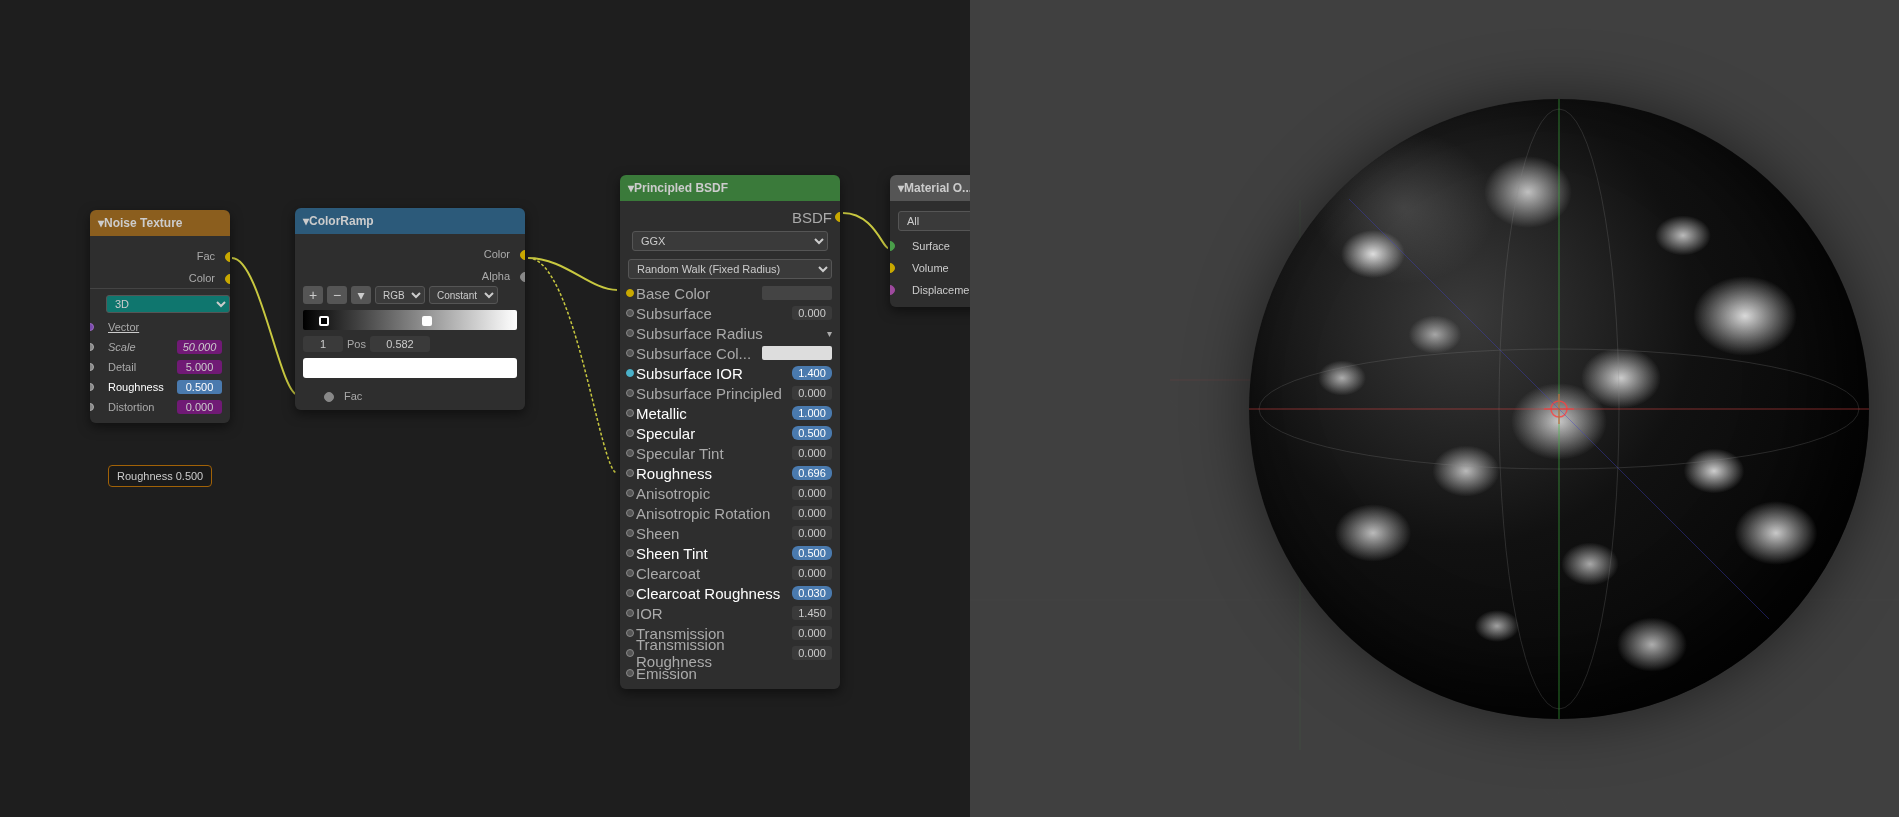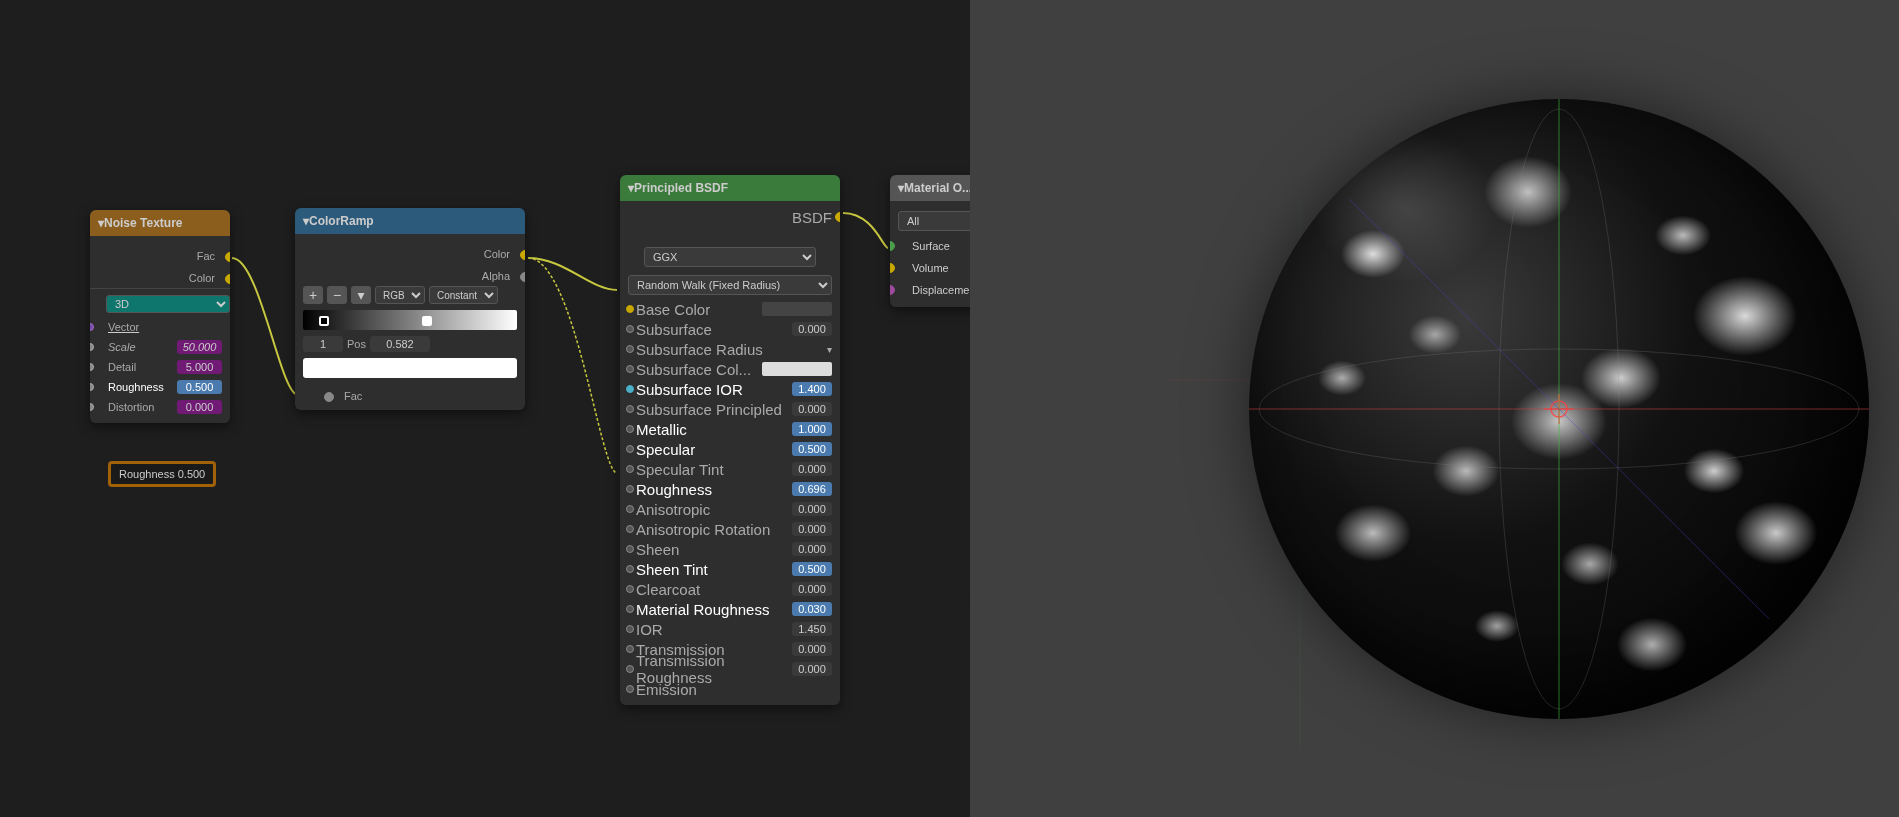--- a/index.html
+++ b/index.html
@@ -350,20 +350,21 @@
       background: #3a3a3a;
       border-radius: 3px;
       padding: 1px 4px;
       min-width: 40px;
       text-align: center;
     }
 
     .bsdf-value.highlighted {
       background: #4a7aae;
       color: #fff;
+      border-radius: 6px;
     }
 
     .bsdf-dropdown {
       background: #3a3a3a;
       border: 1px solid #555;
       border-radius: 3px;
       color: #ccc;
       font-size: 11px;
       padding: 1px 8px 1px 4px;
       width: calc(100% - 0px);
@@ -409,21 +410,21 @@
       top: 0; left: 0;
       width: 970px;
       height: 817px;
       pointer-events: none;
     }
 
     
     .tooltip {
       position: absolute;
       background: #1a1a1a;
-      border: 3px solid #a16207;
+      border: 1px solid #a16207;
       border-radius: 4px;
       padding: 4px 8px;
       font-size: 11px;
       color: #ccc;
       white-space: nowrap;
       z-index: 100;
       bottom: 330px;
       left: 108px;
     }
 
@@ -564,21 +565,21 @@
       <span>▾</span>
       <span>Principled BSDF</span>
     </div>
     <div class="node-body">
 
       <div class="bsdf-row" style="padding-left:8px;">
         <span class="bsdf-label" style="text-align:right; width:100%;">BSDF</span>
         <div class="node-socket yellow" style="position:absolute; right:-5px;"></div>
       </div>
 
-      <div style="padding: 2px 24px; margin-top: 16px;">
+      <div style="padding: 2px 12px;">
         <select class="bsdf-dropdown">
           <option>GGX</option>
         </select>
       </div>
 
       <div style="padding: 2px 8px;">
         <select class="bsdf-dropdown">
           <option>Random Walk (Fixed Radius)</option>
         </select>
       </div>
@@ -668,21 +669,21 @@
       </div>
 
       <div class="bsdf-row">
         <div class="bsdf-socket"></div>
         <span class="bsdf-label">Clearcoat</span>
         <span class="bsdf-value">0.000</span>
       </div>
 
       <div class="bsdf-row">
         <div class="bsdf-socket"></div>
-        <span class="bsdf-label" style="color:#fff;">Material Roughness</span>
+        <span class="bsdf-label" style="color:#fff;">Clearcoat Roughness</span>
         <span class="bsdf-value highlighted">0.030</span>
       </div>
 
       <div class="bsdf-row">
         <div class="bsdf-socket"></div>
         <span class="bsdf-label">IOR</span>
         <span class="bsdf-value">1.450</span>
       </div>
 
       <div class="bsdf-row">

